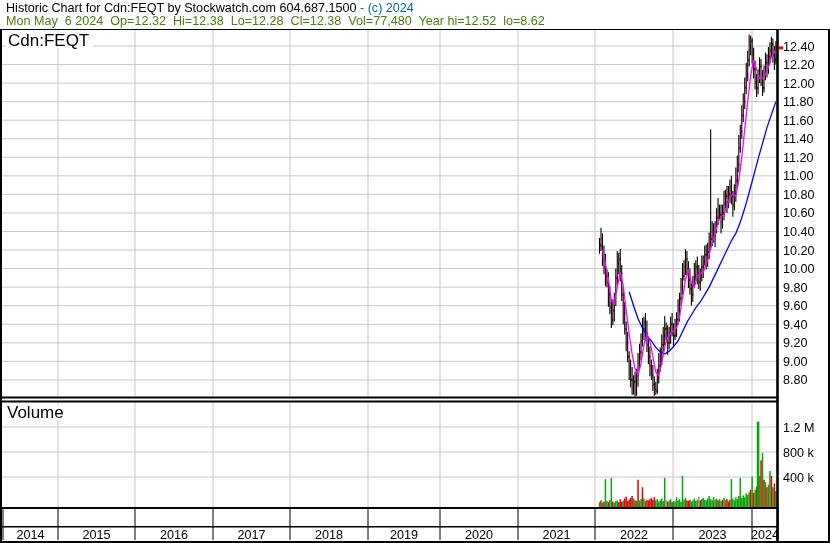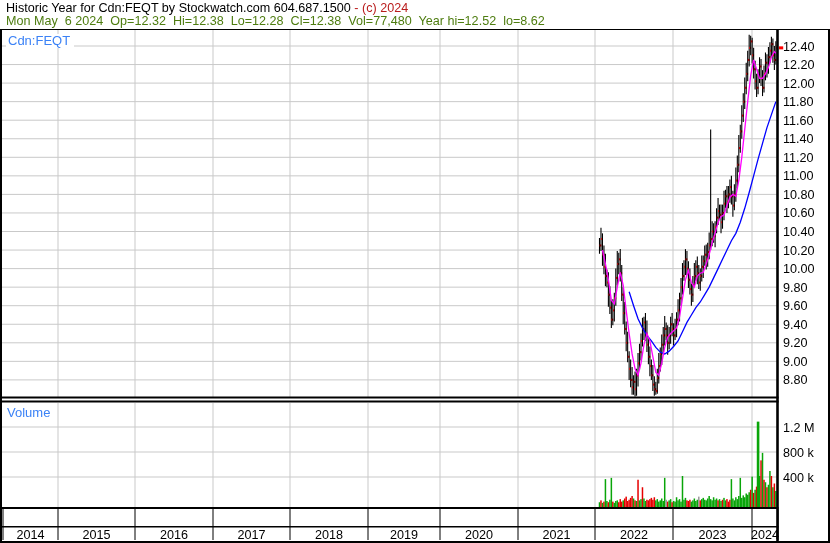--- a/index.html
+++ b/index.html
@@ -1,31 +1,31 @@
 <!DOCTYPE html>
 <html><head>
 <meta charset="utf-8">
 <style>
   html,body{margin:0;padding:0;background:#fff;font-family:"Liberation Sans",sans-serif;}
   #frame{position:relative;width:830px;height:543px;background:#fff;box-sizing:border-box;overflow:hidden;}
   #titlebar{position:absolute;left:0;top:0;width:830px;height:29px;background:#fff;z-index:3;}
   .t1{position:absolute;left:6px;top:1px;font-size:12.6px;color:#000;white-space:pre;}
-  .t1 .copy{color:#b91c1c;text-align:right;}
+  .t1 .copy{color:#0369a1;text-align:right;}
   .t2{position:absolute;left:6px;top:14px;font-size:12.6px;color:#4d7c0f;white-space:pre;}
-  .pane-label{position:absolute;z-index:2;background:#fff;font-size:13px;color:#3b82f6;padding:0 4px 1px 2px;line-height:13px;}
+  .pane-label{position:absolute;z-index:2;background:#fff;font-size:17px;color:#000000;padding:0 4px 1px 2px;line-height:13px;}
   #sym-label{left:6px;top:34px;}
   #vol-label{left:5px;top:406px;}
   svg{position:absolute;left:0;top:0;z-index:1;}
 </style>
 </head>
 <body>
 
 <div id="frame">
   <div id="titlebar">
-    <div class="t1"><span>Historic Year for Cdn:FEQT by Stockwatch.com 604.687.1500</span><span class="copy"> - (c) 2024</span></div>
+    <div class="t1"><span>Historic Chart for Cdn:FEQT by Stockwatch.com 604.687.1500</span><span class="copy"> - (c) 2024</span></div>
     <div class="t2">Mon May  6 2024  Op=12.32  Hi=12.38  Lo=12.28  Cl=12.38  Vol=77,480  Year hi=12.52  lo=8.62</div>
   </div>
 
   <div class="pane-label" id="sym-label">Cdn:FEQT</div>
   <div class="pane-label" id="vol-label">Volume</div>
 
   <svg id="chart-svg" width="830" height="543" viewBox="0 0 830 543">
       <g>
         <line x1="2" y1="46" x2="777.5" y2="46" stroke="#c9c9c9" stroke-width="1"></line>
         <line x1="2" y1="64.5500000000001" x2="777.5" y2="64.5500000000001" stroke="#c9c9c9" stroke-width="1"></line>

